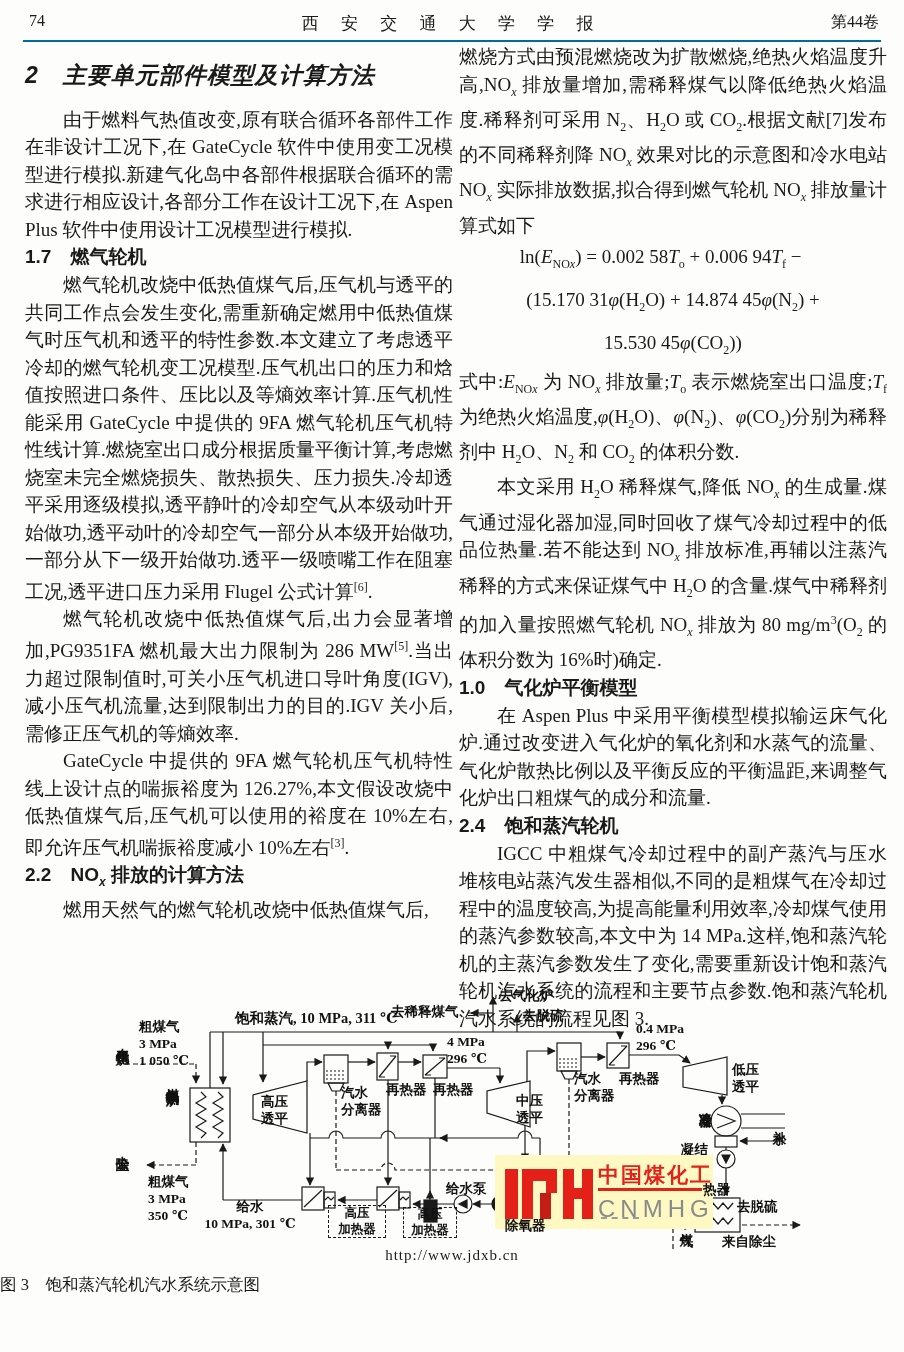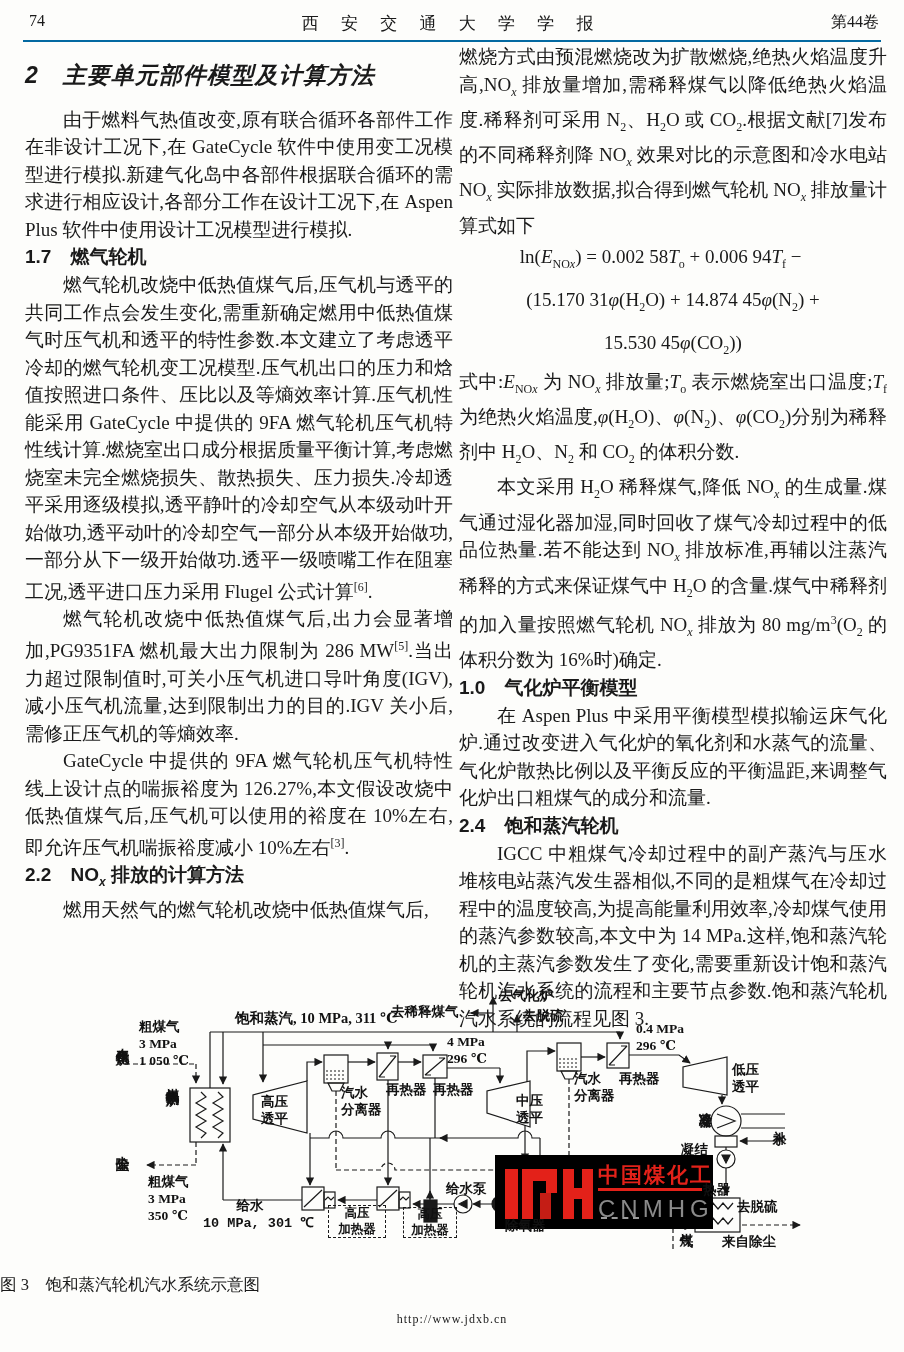--- a/index.html
+++ b/index.html
@@ -28,29 +28,29 @@
   .eq .l3{text-align:center;}
   
   .fig{position:absolute;left:95px;top:985px;width:800px;height:300px;}
   .fig svg{position:absolute;left:0;top:0;z-index:1;}
   .dlab{position:absolute;font-size:13.5px;line-height:1.25;font-weight:600;color:#111;
         white-space:nowrap;z-index:3;}
   .under{z-index:1;}
   .vlab{writing-mode:vertical-rl;text-orientation:upright;letter-spacing:1px;white-space:normal;}
   .dashedbox{border:1.5px dashed #1a1a1a;text-align:center;white-space:normal;
              display:flex;align-items:center;justify-content:center;background:transparent;}
-  .wm{position:absolute;left:400px;top:170px;width:218px;height:74px;background:#000000;z-index:2;}
+  .wm{position:absolute;left:400px;top:170px;width:218px;height:74px;background:#fef9c3;z-index:2;}
   .wm .brand{position:absolute;left:103px;top:6px;font-size:21px;font-weight:bold;
              font-family:"Liberation Sans",sans-serif;letter-spacing:2px;}
   .wm .bar{position:absolute;left:103px;top:33px;width:104px;height:3px;}
   .wm .abbr{position:absolute;left:103px;top:40px;font-size:24px;letter-spacing:5px;
             font-family:"Liberation Sans",sans-serif;}
   .wm .dash{position:absolute;left:106px;top:62px;width:38px;border-top:2px dashed #9a9a9a;}
   .cap{position:absolute;left:0;top:1274px;width:904px;font-size:16.5px;}
-  .ftr{position:absolute;left:0;top:1312px;width:904px;text-align:center;font-size:12px;letter-spacing:1px;}
+  .ftr{position:absolute;left:0;top:1247px;width:904px;text-align:center;font-size:15px;letter-spacing:1px;}
 </style>
 </head>
 <body>
 
 <div class="page">
 
   <div class="hdr">
     <span class="pgno">74</span>
     <span class="jt">西 安 交 通 大 学 学 报</span>
     <span class="vol">第44卷</span>
@@ -222,20 +222,20 @@
     <div class="dlab vlab" style="left:601px;top:116px;height:48px;">冷凝器</div>
     <div class="dlab vlab" style="left:675px;top:135px;height:34px;">补水</div>
     <div class="dlab" style="left:608px;top:197px;">热器</div>
     <div class="dlab" style="left:642px;top:214px;">去脱硫</div>
     <div class="dlab vlab" style="left:582px;top:237px;height:32px;">煤气</div>
     <div class="dlab" style="left:605px;top:249px;margin-left:22px;">来自除尘</div>
     <div class="dlab" style="left:410px;top:233px;">除氧器</div>
     <div class="dlab" style="left:351px;top:196px;">给水泵</div>
     <div class="dlab dashedbox" style="left:233px;top:220px;width:56px;height:31px;font-size:12.5px;">高压<br>加热器</div>
     <div class="dlab dashedbox" style="left:308px;top:222px;width:52px;height:29px;font-size:12.5px;">高压<br>加热器</div>
-    <div class="dlab" style="left:108px;top:214px;width:94px;text-align:center;font-family:Liberation Mono, monospace;">给水<br>10 MPa, 301 ℃</div>
+    <div class="dlab" style="left:108px;top:214px;width:94px;text-align:center;">给水<br>10 MPa, 301 ℃</div>
     <div class="dlab" style="left:53px;top:189px;">粗煤气<br>3 MPa<br>350 ℃</div>
     <div class="dlab vlab" style="left:18px;top:160px;height:50px;">去除尘</div>
   </div>
 
   <div class="cap">图 3　饱和蒸汽轮机汽水系统示意图</div>
   <div class="ftr">http://www.jdxb.cn</div>
 </div>
 
 </body></html>

